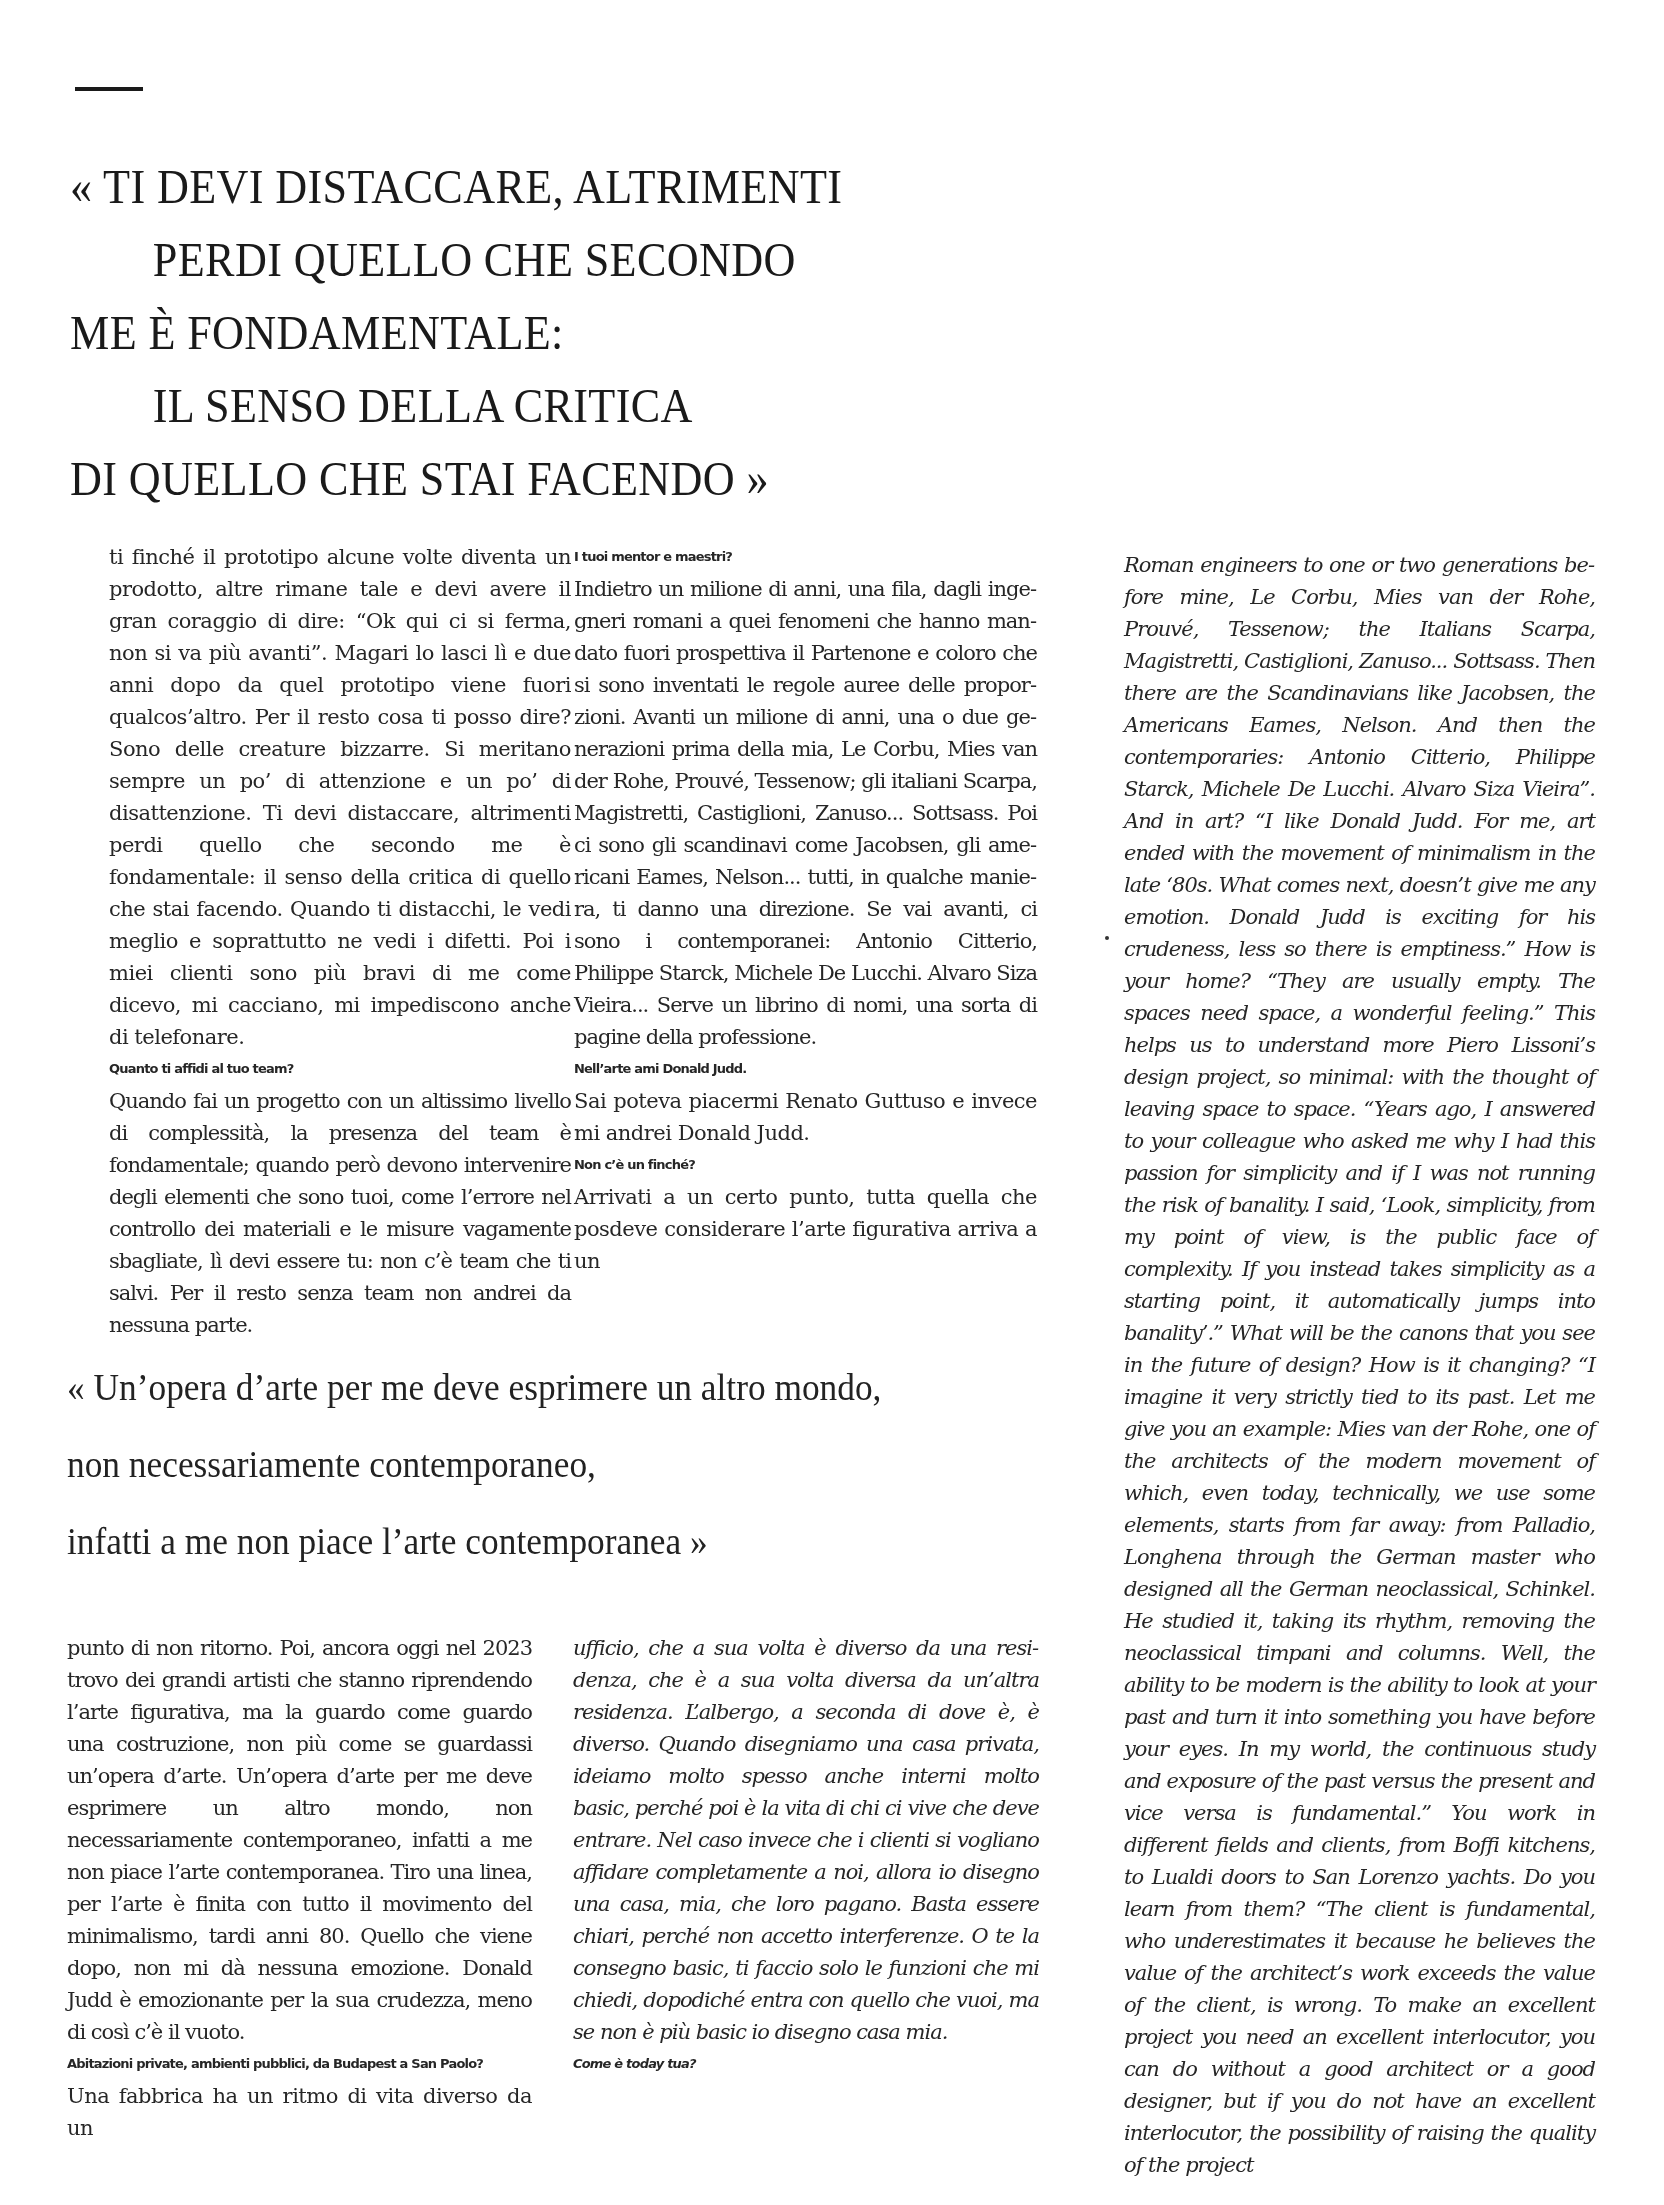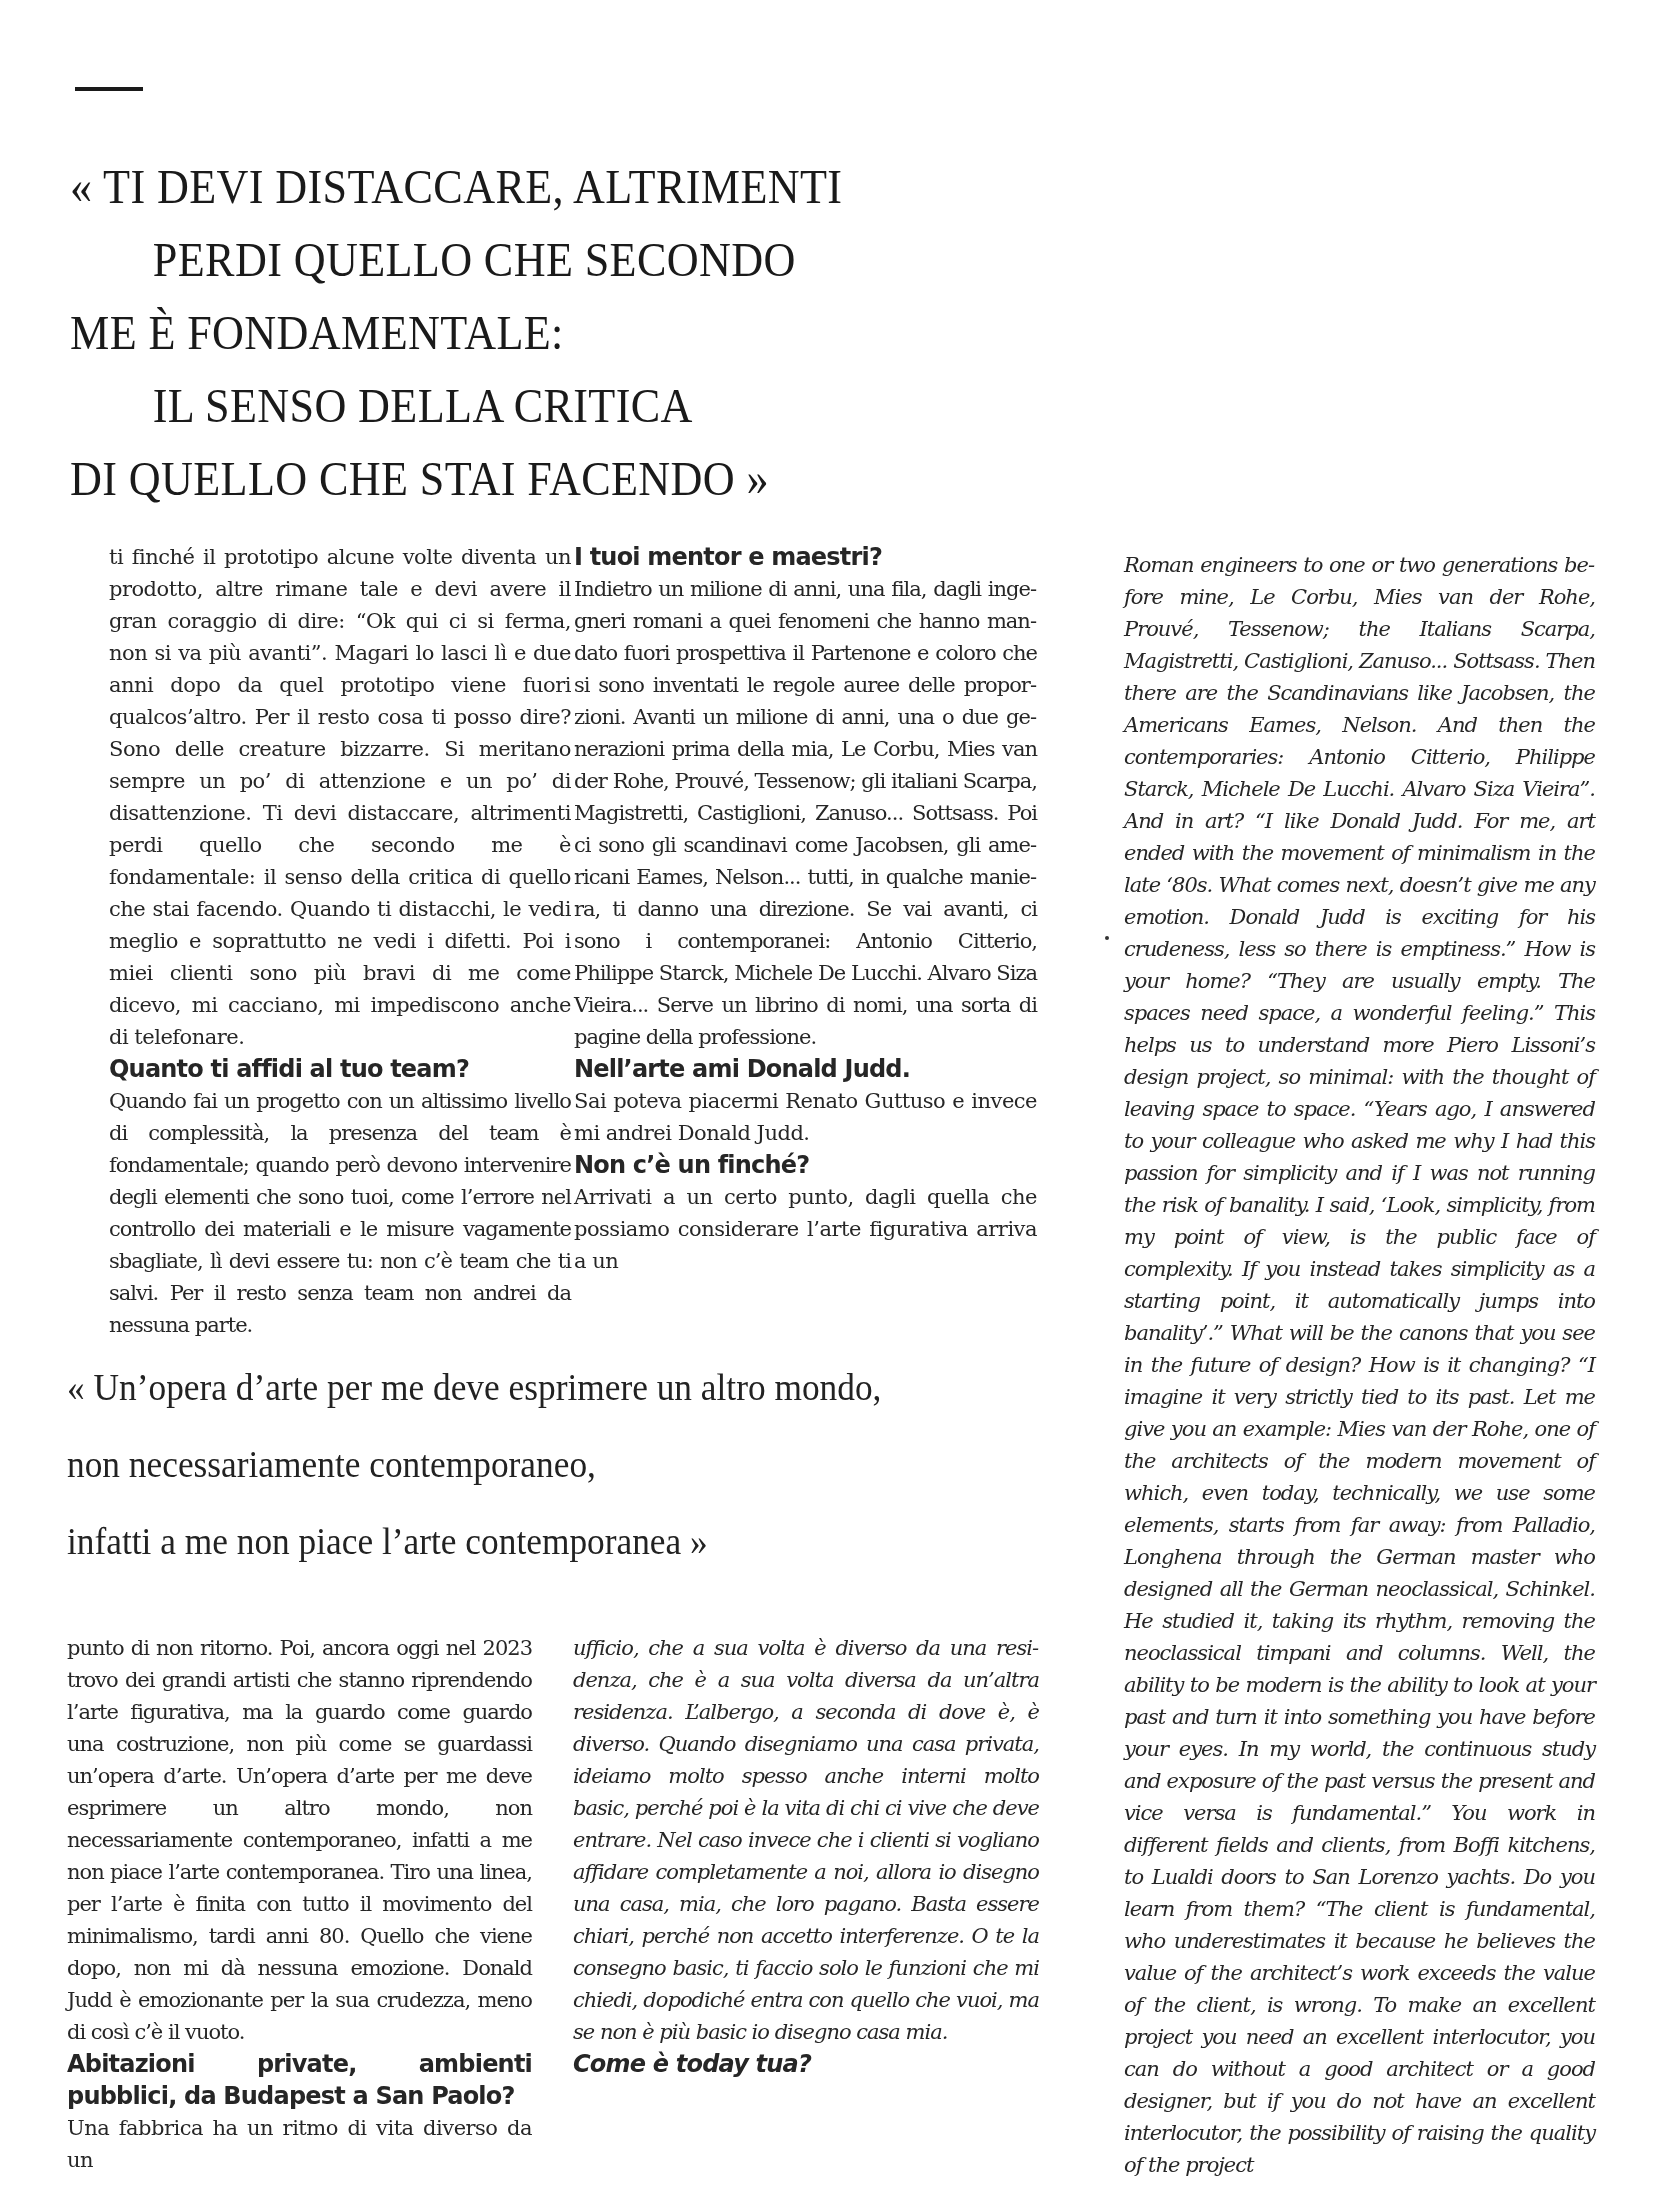--- a/index.html
+++ b/index.html
@@ -16,21 +16,21 @@
   .headline .indent { padding-left: 90px; }
 
   .col {
     position: absolute;
     font-family: "DejaVu Serif", "Liberation Serif", serif;
     font-size: 21px; line-height: 32px; color: #262626;
     text-align: justify; text-align-last: left; hyphens: manual;
     letter-spacing: -0.5px;
   }
   .col p { margin: 0; }
-  .col .q { font-family: "DejaVu Sans", "Liberation Sans", sans-serif; font-weight: bold; letter-spacing: -0.8px; font-size: 24px; }
+  .col .q { font-family: "DejaVu Sans", "Liberation Sans", sans-serif; font-weight: bold; letter-spacing: -0.8px; font-size: 13px; }
   .col .tight { letter-spacing: -1px; }
 
   #colA1 { left: 69px; top: 541px; width: 462px; margin-left: 40px; }
   #colB1 { left: 574px; top: 541px; width: 463px; }
   #colR  { left: 1124px; top: 549px; width: 471px; font-style: italic; }
   #colA2 { left: 67px;  top: 1632px; width: 465px; }
   #colB2 { left: 573px; top: 1632px; width: 466px; font-style: italic; }
 
   .pullquote {
     position: absolute; left: 67px; top: 1349px; width: 999px;
@@ -60,21 +60,21 @@
   <p class="q">Quanto ti affidi al tuo team?</p>
   <p class="tight">Quando fai un progetto con un altissimo livello di complessità, la presenza del team è fondamen­tale; quando però devono intervenire degli ele­menti che sono tuoi, come l’errore nel controllo dei materiali e le misure vagamente sbagliate, lì devi essere tu: non c’è team che ti salvi. Per il re­sto senza team non andrei da nessuna parte.</p>
 </div>
 
 <div class="col" id="colB1">
   <p class="q">I tuoi mentor e maestri?</p>
   <p class="tight">Indietro un milione di anni, una fila, dagli inge­gneri romani a quei fenomeni che hanno man­dato fuori prospettiva il Partenone e coloro che si sono inventati le regole auree delle propor­zioni. Avanti un milione di anni, una o due ge­nerazioni prima della mia, Le Corbu, Mies van der Rohe, Prouvé, Tessenow; gli italiani Scarpa, Magistretti, Castiglioni, Zanuso... Sottsass. Poi ci sono gli scandinavi come Jacobsen, gli ame­ricani Eames, Nelson... tutti, in qualche manie­ra, ti danno una direzione. Se vai avanti, ci sono i contemporanei: Antonio Citterio, Philippe Starck, Michele De Lucchi. Alvaro Siza Vieira... Serve un librino di nomi, una sorta di pagine della professione.</p>
   <p class="q">Nell’arte ami Donald Judd.</p>
   <p>Sai poteva piacermi Renato Guttuso e invece mi andrei Donald Judd.</p>
   <p class="q">Non c’è un finché?</p>
-  <p>Arrivati a un certo punto, dagli quella che pos­siamo considerare l’arte figurativa arriva a un</p>
+  <p>Arrivati a un certo punto, tutta quella che pos­deve considerare l’arte figurativa arriva a un</p>
 </div>
 
 <div class="pullquote">
   <span class="pq-line">« Un’opera d’arte per me deve esprimere un altro mondo,</span>
   <span class="pq-line">non necessariamente contemporaneo,</span>
   <span class="pq-line">infatti a me non piace l’arte contemporanea »</span>
 </div>
 
 <div class="col" id="colA2">
   <p class="tight">punto di non ritorno. Poi, ancora oggi nel 2023 trovo dei grandi artisti che stanno riprendendo l’arte figurativa, ma la guardo come guardo una costruzione, non più come se guardassi un’o­pera d’arte. Un’opera d’arte per me deve espri­mere un altro mondo, non necessariamente contemporaneo, infatti a me non piace l’arte contemporanea. Tiro una linea, per l’arte è fi­nita con tutto il movimento del minimalismo, tardi anni 80. Quello che viene dopo, non mi dà nessuna emozione. Donald Judd è emozionan­te per la sua crudezza, meno di così c’è il vuoto.</p>

